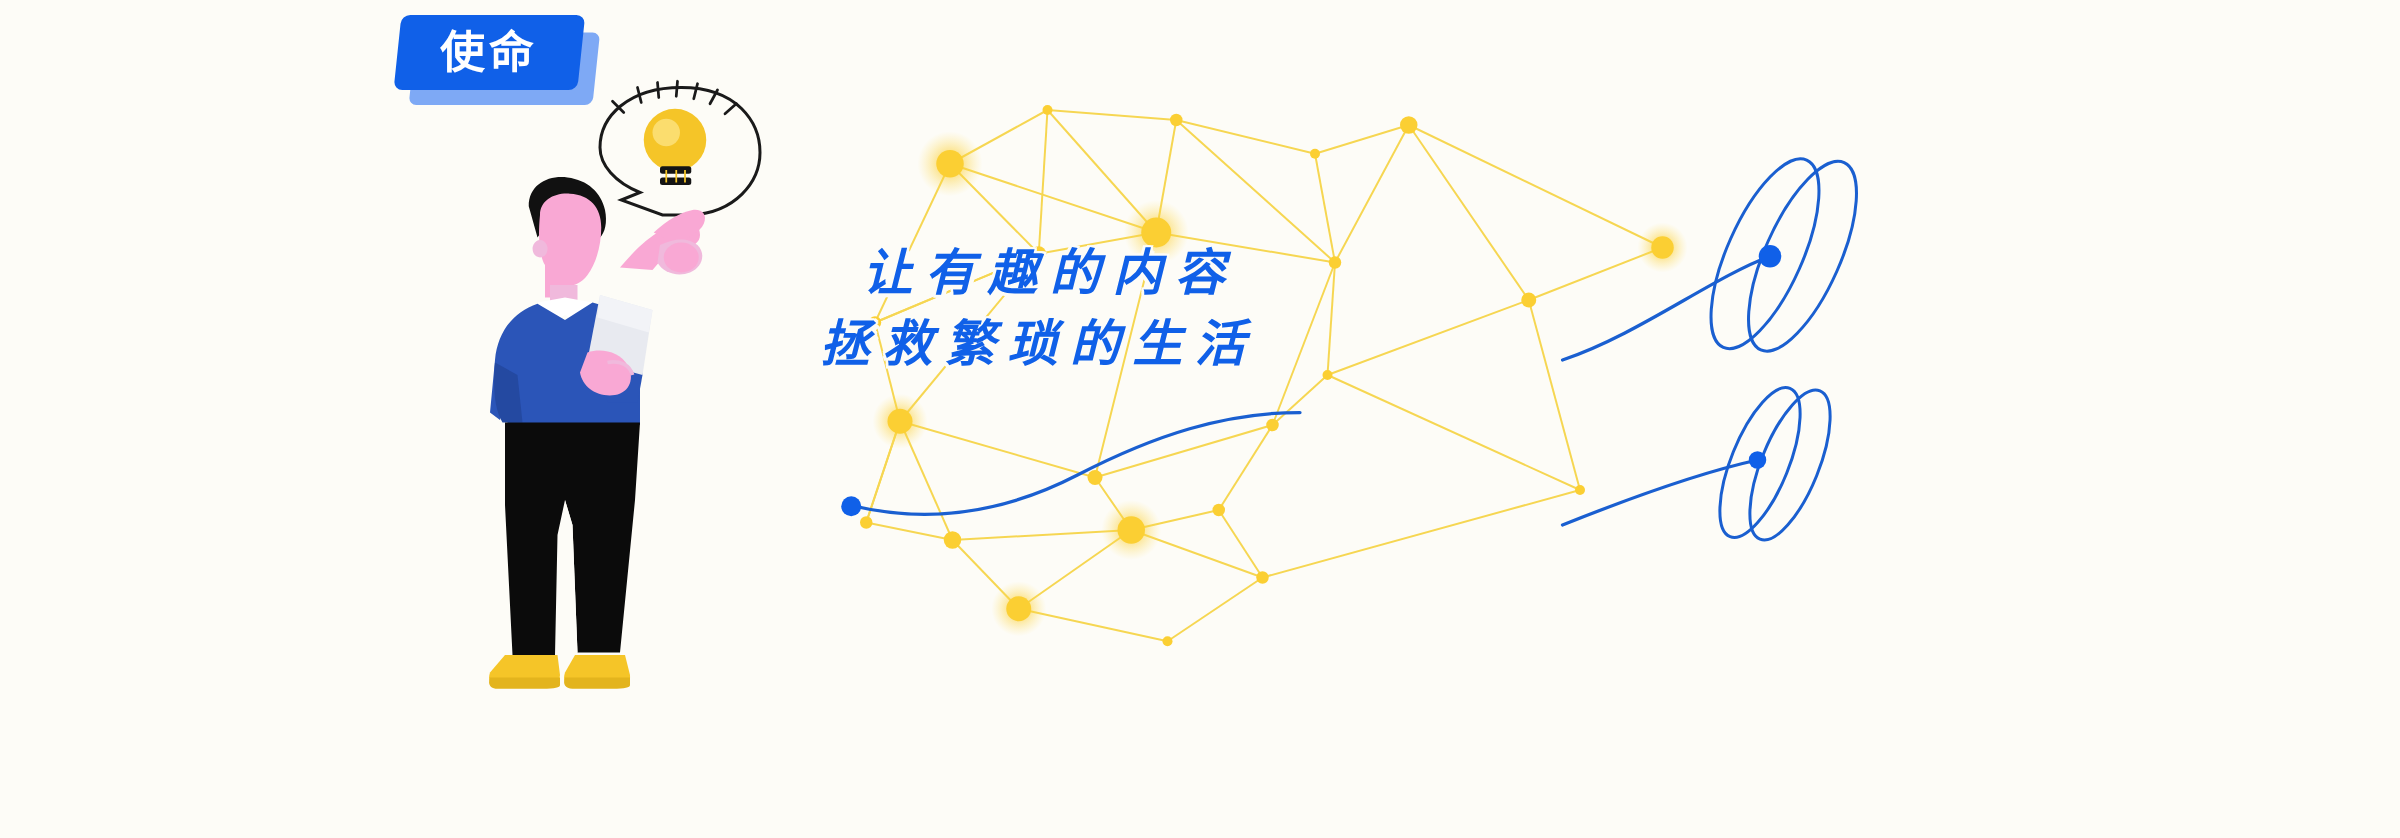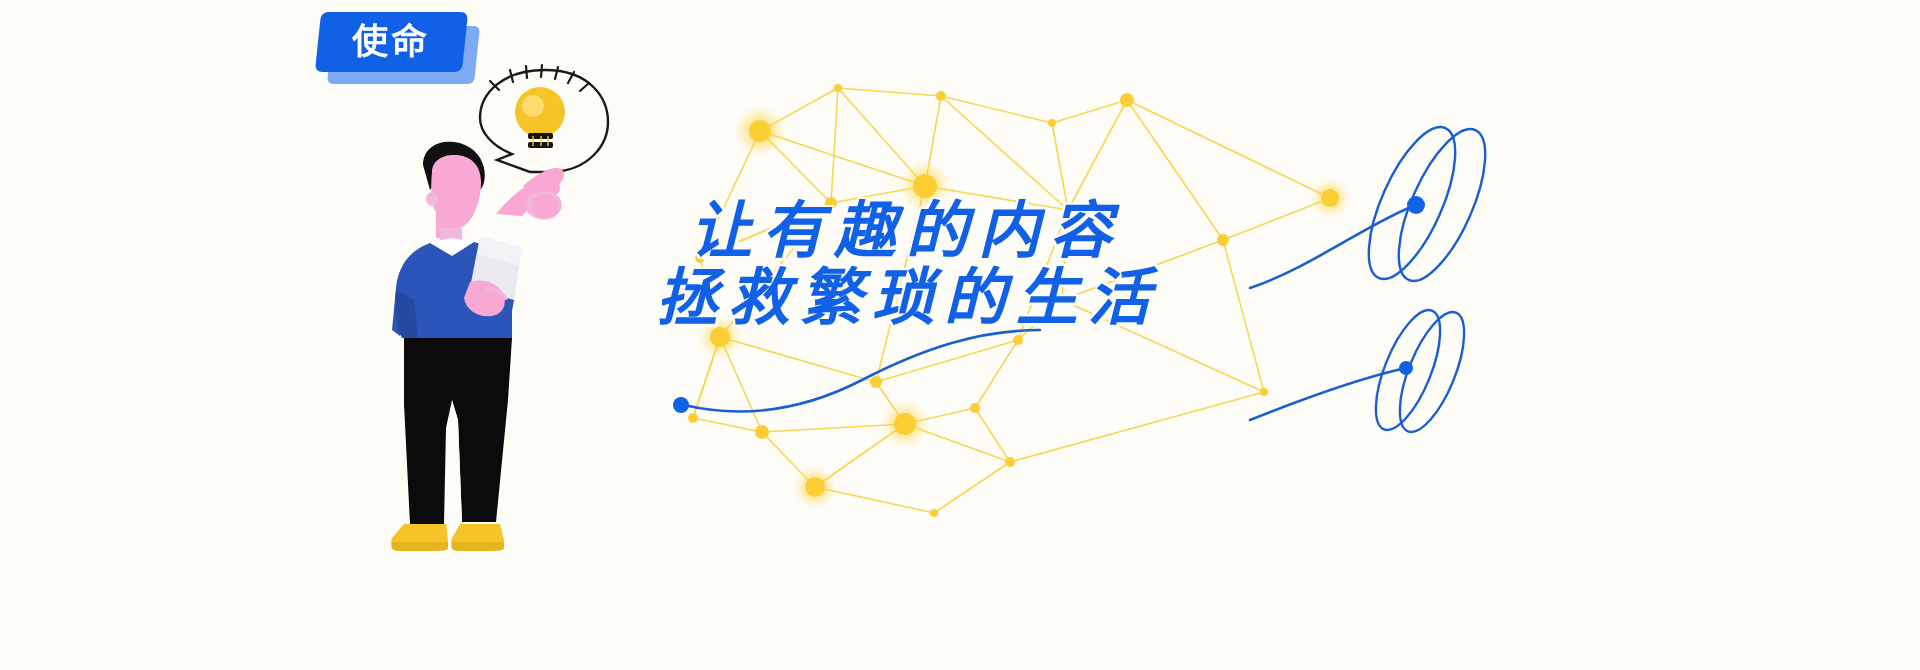--- a/index.html
+++ b/index.html
@@ -69,36 +69,37 @@
 
   
   .layer-text { pointer-events: none; }
   .headline {
     position: absolute;
     left: 690px;
     top: 198px;
     width: 720px;
   }
   .headline-line {
-    font-size: 62px;
+    font-size: 40px;
     font-weight: bold;
     color: #1060e8;
     letter-spacing: 10px;
     line-height: 1.08;
     font-style: italic;
     white-space: nowrap;
     font-family: "Liberation Sans", "DejaVu Sans", sans-serif;
     text-shadow:
        2px 0 0 #fdfcf7, -2px 0 0 #fdfcf7,
        0 2px 0 #fdfcf7, 0 -2px 0 #fdfcf7,
        2px 2px 0 #fdfcf7, -2px -2px 0 #fdfcf7,
        2px -2px 0 #fdfcf7, -2px 2px 0 #fdfcf7,
        3px 3px 0 #fdfcf7;
   }
   .headline-line.line2 {
+    margin-top: 14px;
     margin-left: -34px;
   }
 
   svg { display: block; }
 </style>
 </head>
 <body>
 
 <div class="banner">
 

